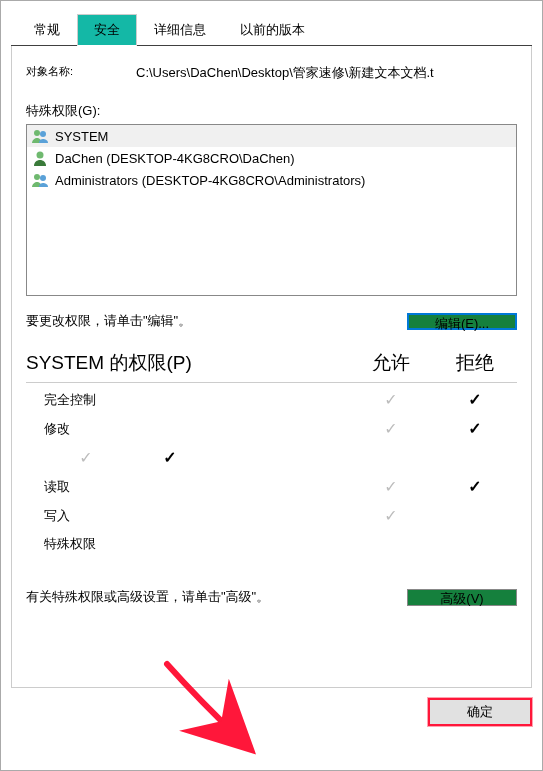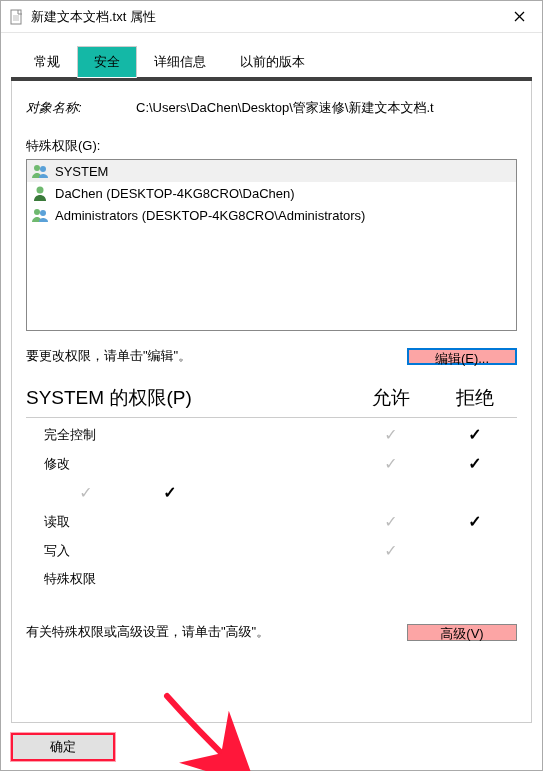--- a/index.html
+++ b/index.html
@@ -41,21 +41,21 @@
     font-family: Arial, sans-serif;
   }
 
   .content {
     flex: 1;
     padding: 12px 10px 10px 10px;
     position: relative;
   }
   .tabs {
     display: flex;
-    border-bottom: 4px solid #404040;
+    border-bottom: 1px solid #404040;
     padding-left: 6px;
     position: relative;
   }
   .tab {
     padding: 6px 16px;
     font-size: 13px;
     border: 1px solid transparent;
     position: relative;
     top: 1px;
     cursor: default;
@@ -65,21 +65,21 @@
     border: 1px solid #ccc;
     border-bottom: 1px solid #fff;
   }
   .tab-panel {
     border: 1px solid #ccc;
     border-top: none;
     padding: 18px 14px 12px 14px;
     height: 642px;
   }
   .row { display: flex; margin-bottom: 14px; }
-  .label-obj { width: 110px; font-size: 13px; font-style: italic; }
+  .label-obj { width: 110px; font-size: 11px; }
   .path { flex: 1; font-size: 13px; }
   .section-label { font-size: 13px; margin-bottom: 4px; margin-top: 20px; }
 
   .listbox {
     border: 1px solid #888;
     height: 172px;
     overflow: auto;
     font-size: 13px;
   }
   .list-item {
@@ -95,21 +95,21 @@
     display: flex;
     align-items: center;
     margin-top: 16px;
     margin-bottom: 18px;
   }
   .edit-text { flex: 1; font-size: 13px; }
   .btn {
     min-width: 110px;
     height: 17px;
     border: 1px solid #888;
-    background: #fca5a5;
+    background: #15803d;
     font-size: 13px;
     font-family: inherit;
     cursor: default;
     padding: 0 10px;
   }
   .btn.highlighted { border: 2px solid #0078d7; padding: 0 9px; }
 
   .perm-header {
     display: flex;
     font-size: 19px;
@@ -134,21 +134,21 @@
 
   .advanced-row {
     display: flex;
     align-items: center;
     margin-top: 30px;
   }
   .adv-text { flex: 1; font-size: 13px; }
 
   .footer {
     display: flex;
-    justify-content: flex-start;
+    justify-content: flex-end;
     padding: 10px 0 14px 0;
     position: relative;
   }
   .ok-btn {
     min-width: 104px;
     height: 28px;
     border: 2px solid #ff173a;
     box-shadow: 0 0 0 1px rgba(255,23,58,0.4);
     background: #e1e1e1;
     font-size: 13px;
@@ -160,38 +160,20 @@
     position: absolute;
     left: 158px;
     top: 659px;
     pointer-events: none;
   }
 </style>
 </head>
 <body>
 
 <div class="window">
-  <div class="titlebar">
-    <span class="title-icon">
-      <svg viewBox="0 0 16 16">
-          <rect x="2" y="1" width="10" height="14" fill="#fff" stroke="#888"></rect>
-          <polyline points="9,1 9,5 13,5" fill="none" stroke="#888"></polyline>
-          <line x1="4" y1="7" x2="10" y2="7" stroke="#bbb"></line>
-          <line x1="4" y1="9" x2="10" y2="9" stroke="#bbb"></line>
-          <line x1="4" y1="11" x2="10" y2="11" stroke="#bbb"></line>
-        </svg>
-    </span>
-    <span class="title-text">新建文本文档.txt 属性</span>
-    <div class="close-btn">
-      <svg width="11" height="11" viewBox="0 0 11 11">
-          <line x1="1" y1="1" x2="10" y2="10" stroke="currentColor" stroke-width="1.2"></line>
-          <line x1="10" y1="1" x2="1" y2="10" stroke="currentColor" stroke-width="1.2"></line>
-        </svg>
-    </div>
-  </div>
 
   <div class="content">
     <div class="tabs">
       <div class="tab">常规</div>
       <div class="tab active">安全</div>
       <div class="tab">详细信息</div>
       <div class="tab">以前的版本</div>
     </div>
 
     <div class="tab-panel">

